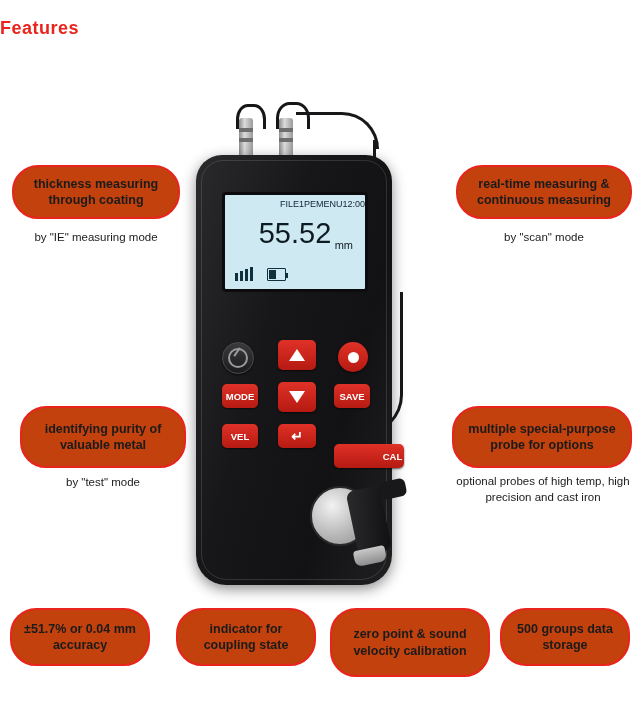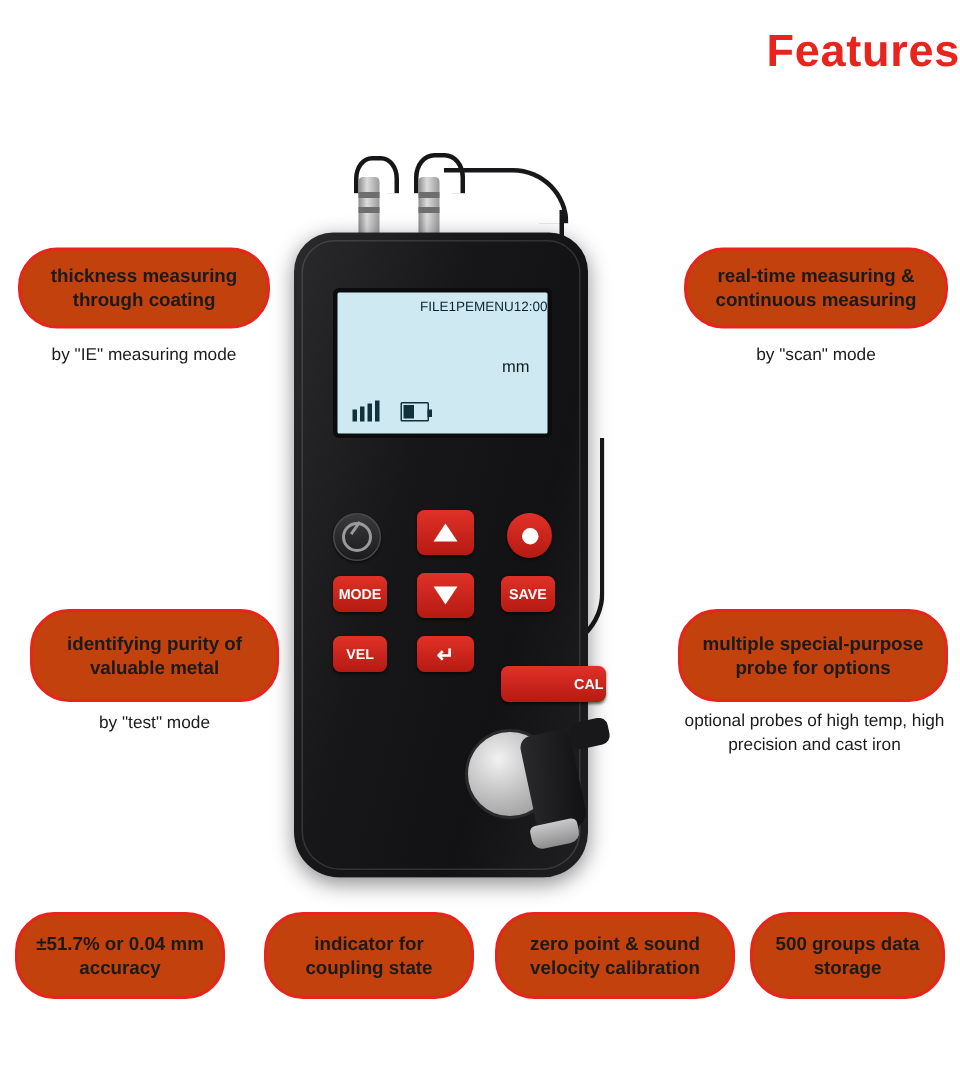--- a/index.html
+++ b/index.html
@@ -13,22 +13,22 @@
     position: relative;
     font-family: "Liberation Sans", sans-serif;
     overflow: hidden;
   }
 
   #page-title {
     position: absolute;
     top: 18px;
     left: 0;
     width: 640px;
-    text-align: right;
-    font-size: 30px;
+    text-align: left;
+    font-size: 18px;
     font-weight: bold;
     color: #e8241c;
     letter-spacing: 0.5px;
   }
 
   
   .bubble {
     position: absolute;
     border: 2px solid #e8241c;
     border-radius: 26px;
@@ -60,21 +60,21 @@
   #c-rt      { left: 456px; top: 230px; width: 176px; }
 
   #b-test    { left: 20px;  top: 406px; width: 166px; height: 62px; }
   #c-test    { left: 20px;  top: 475px; width: 166px; }
 
   #b-probe   { left: 452px; top: 406px; width: 180px; height: 62px; }
   #c-probe   { left: 450px; top: 474px; width: 186px; }
 
   #b-acc     { left: 10px;  top: 608px; width: 140px; height: 58px; }
   #b-ind     { left: 176px; top: 608px; width: 140px; height: 58px; }
-  #b-zero    { left: 330px; top: 608px; width: 160px; height: 58px; }
+  #b-zero    { left: 330px; top: 608px; width: 160px; height: 69px; }
   #b-store   { left: 500px; top: 608px; width: 130px; height: 58px; }
 
   
   #device-wrap {
     position: absolute;
     left: 0; top: 0;
     width: 640px; height: 710px;
     pointer-events: none;
   }
 
@@ -339,20 +339,21 @@
     <div id="gauge-inner-outline"></div>
   </div>
 
   <div id="screen">
     <div id="screen-top">
       <span>FILE1</span>
       <span>PE</span>
       <span>MENU</span>
       <span>12:00</span>
     </div>
+    <div id="screen-value">55.52</div>
     <div id="screen-unit">mm</div>
     <div id="screen-bars">
         <i></i>
         <i></i>
         <i></i>
         <i></i>
       </div>
     <div id="screen-batt"></div>
     <div id="screen-batt-nub"></div>
   </div>

